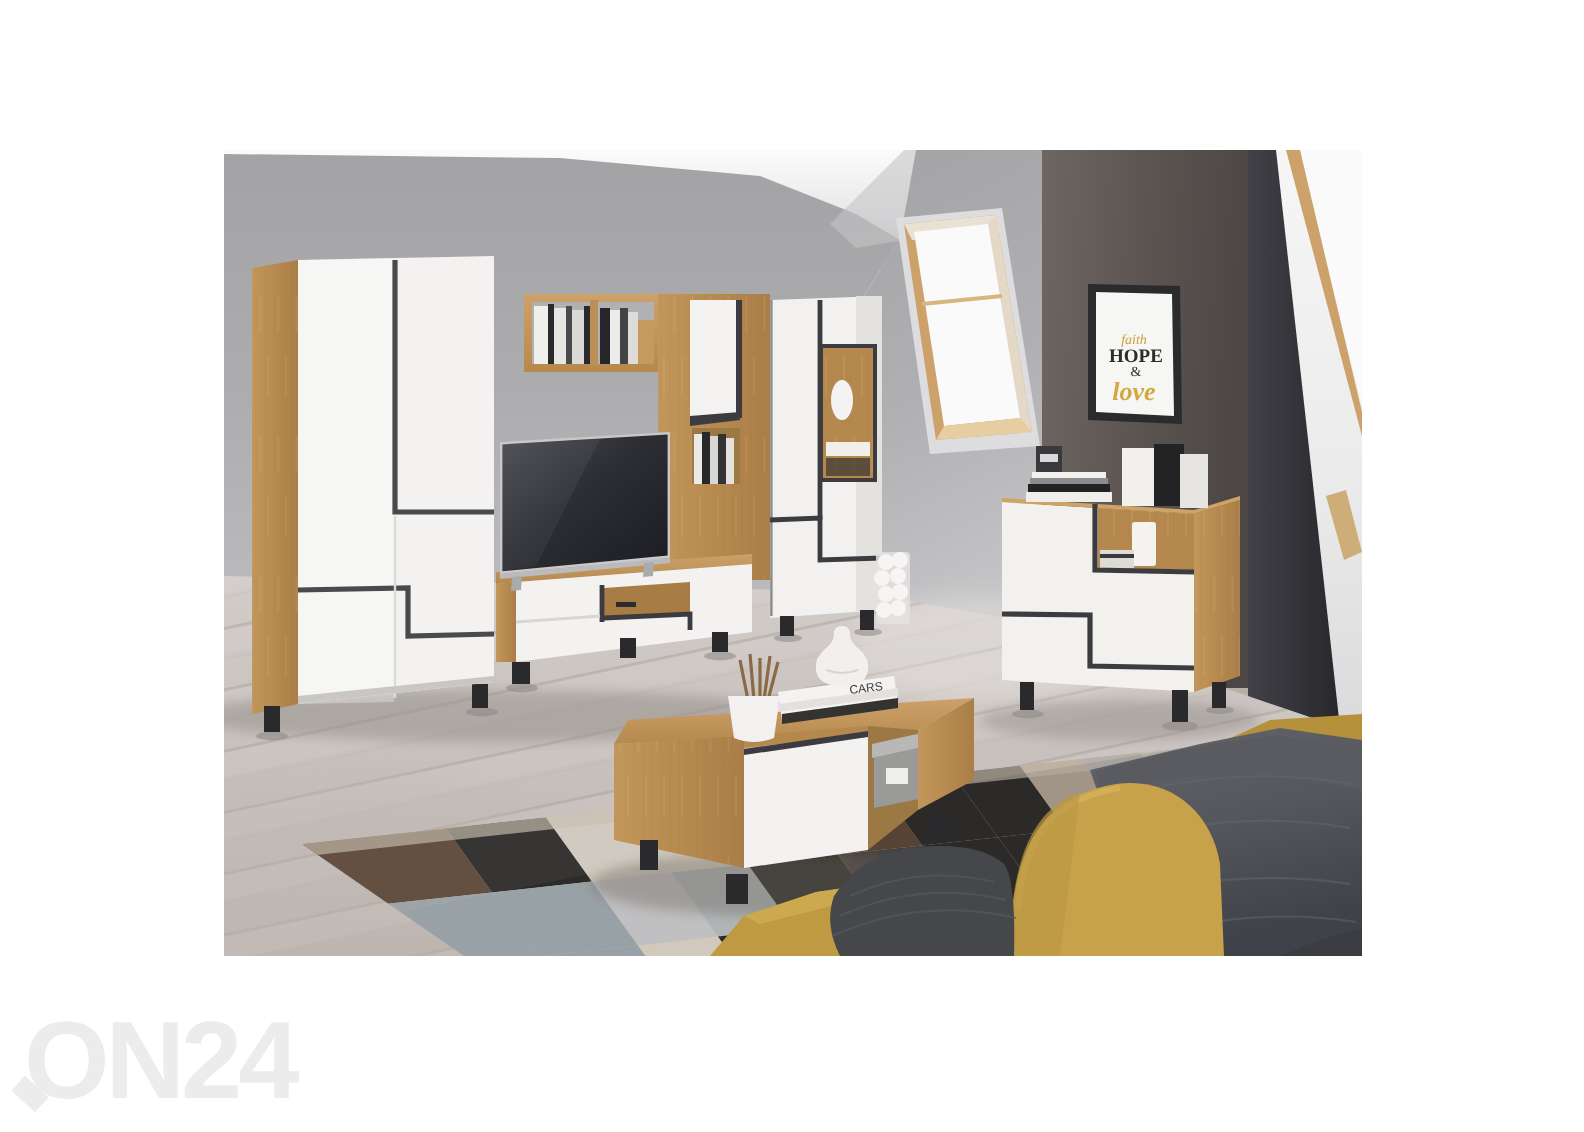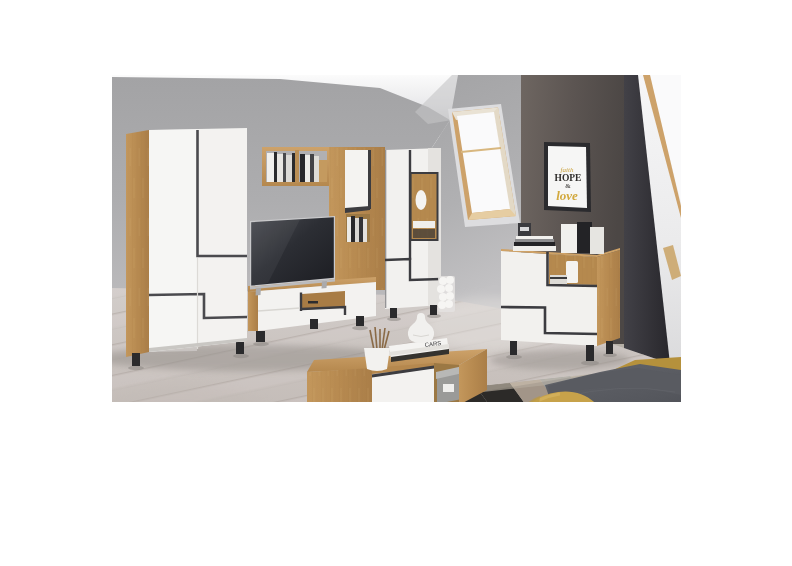--- a/index.html
+++ b/index.html
@@ -1,15 +1,15 @@
 <!DOCTYPE html>
 <html><head><meta charset="utf-8">
 <style>
 html,body{margin:0;padding:0;background:#fff;}
-#c{position:relative;width:792px;height:402px;overflow:hidden;}
+#c{position:relative;width:792px;height:566px;overflow:hidden;}
 </style></head>
 <body>
 <div id="c">
 <svg width="792" height="566" viewBox="0 0 792 566">
       <defs>
 <clipPath id="photo">
           <rect x="112" y="75" width="569" height="403"></rect>
         </clipPath>
 <linearGradient id="wallG" x1="0" y1="0" x2="0" y2="1">
  <stop offset="0" stop-color="#a3a3a5"></stop>

